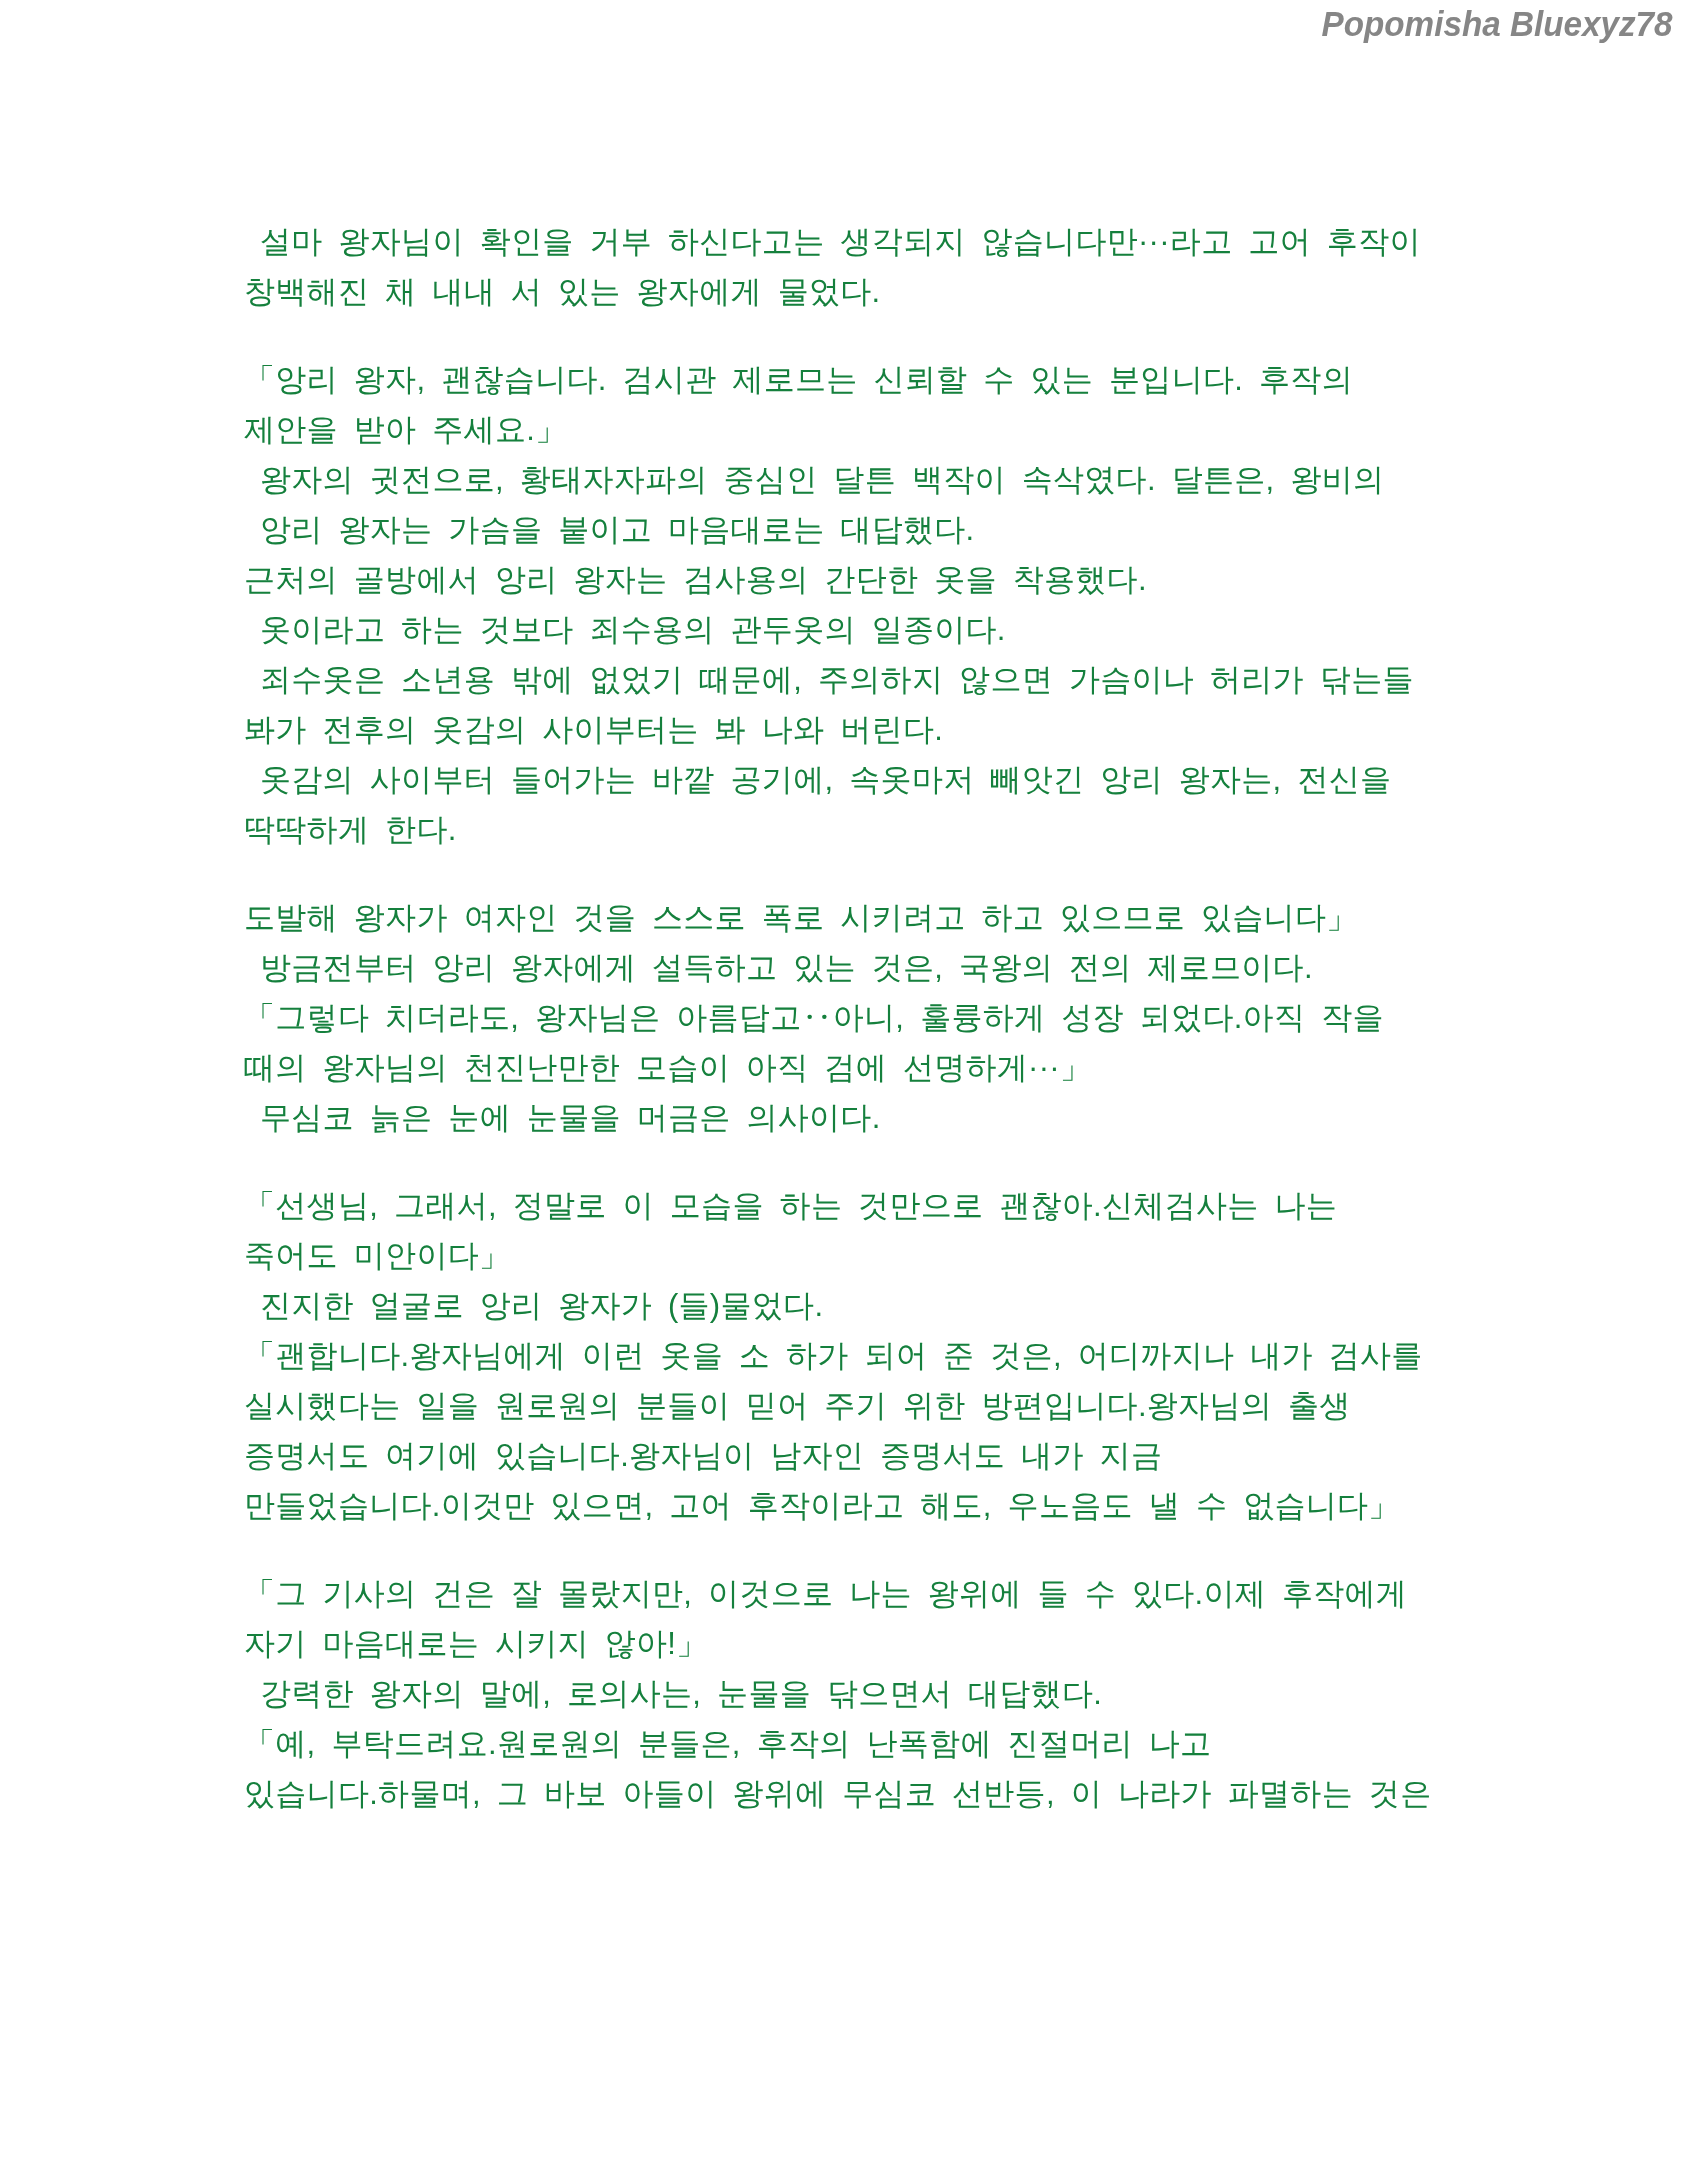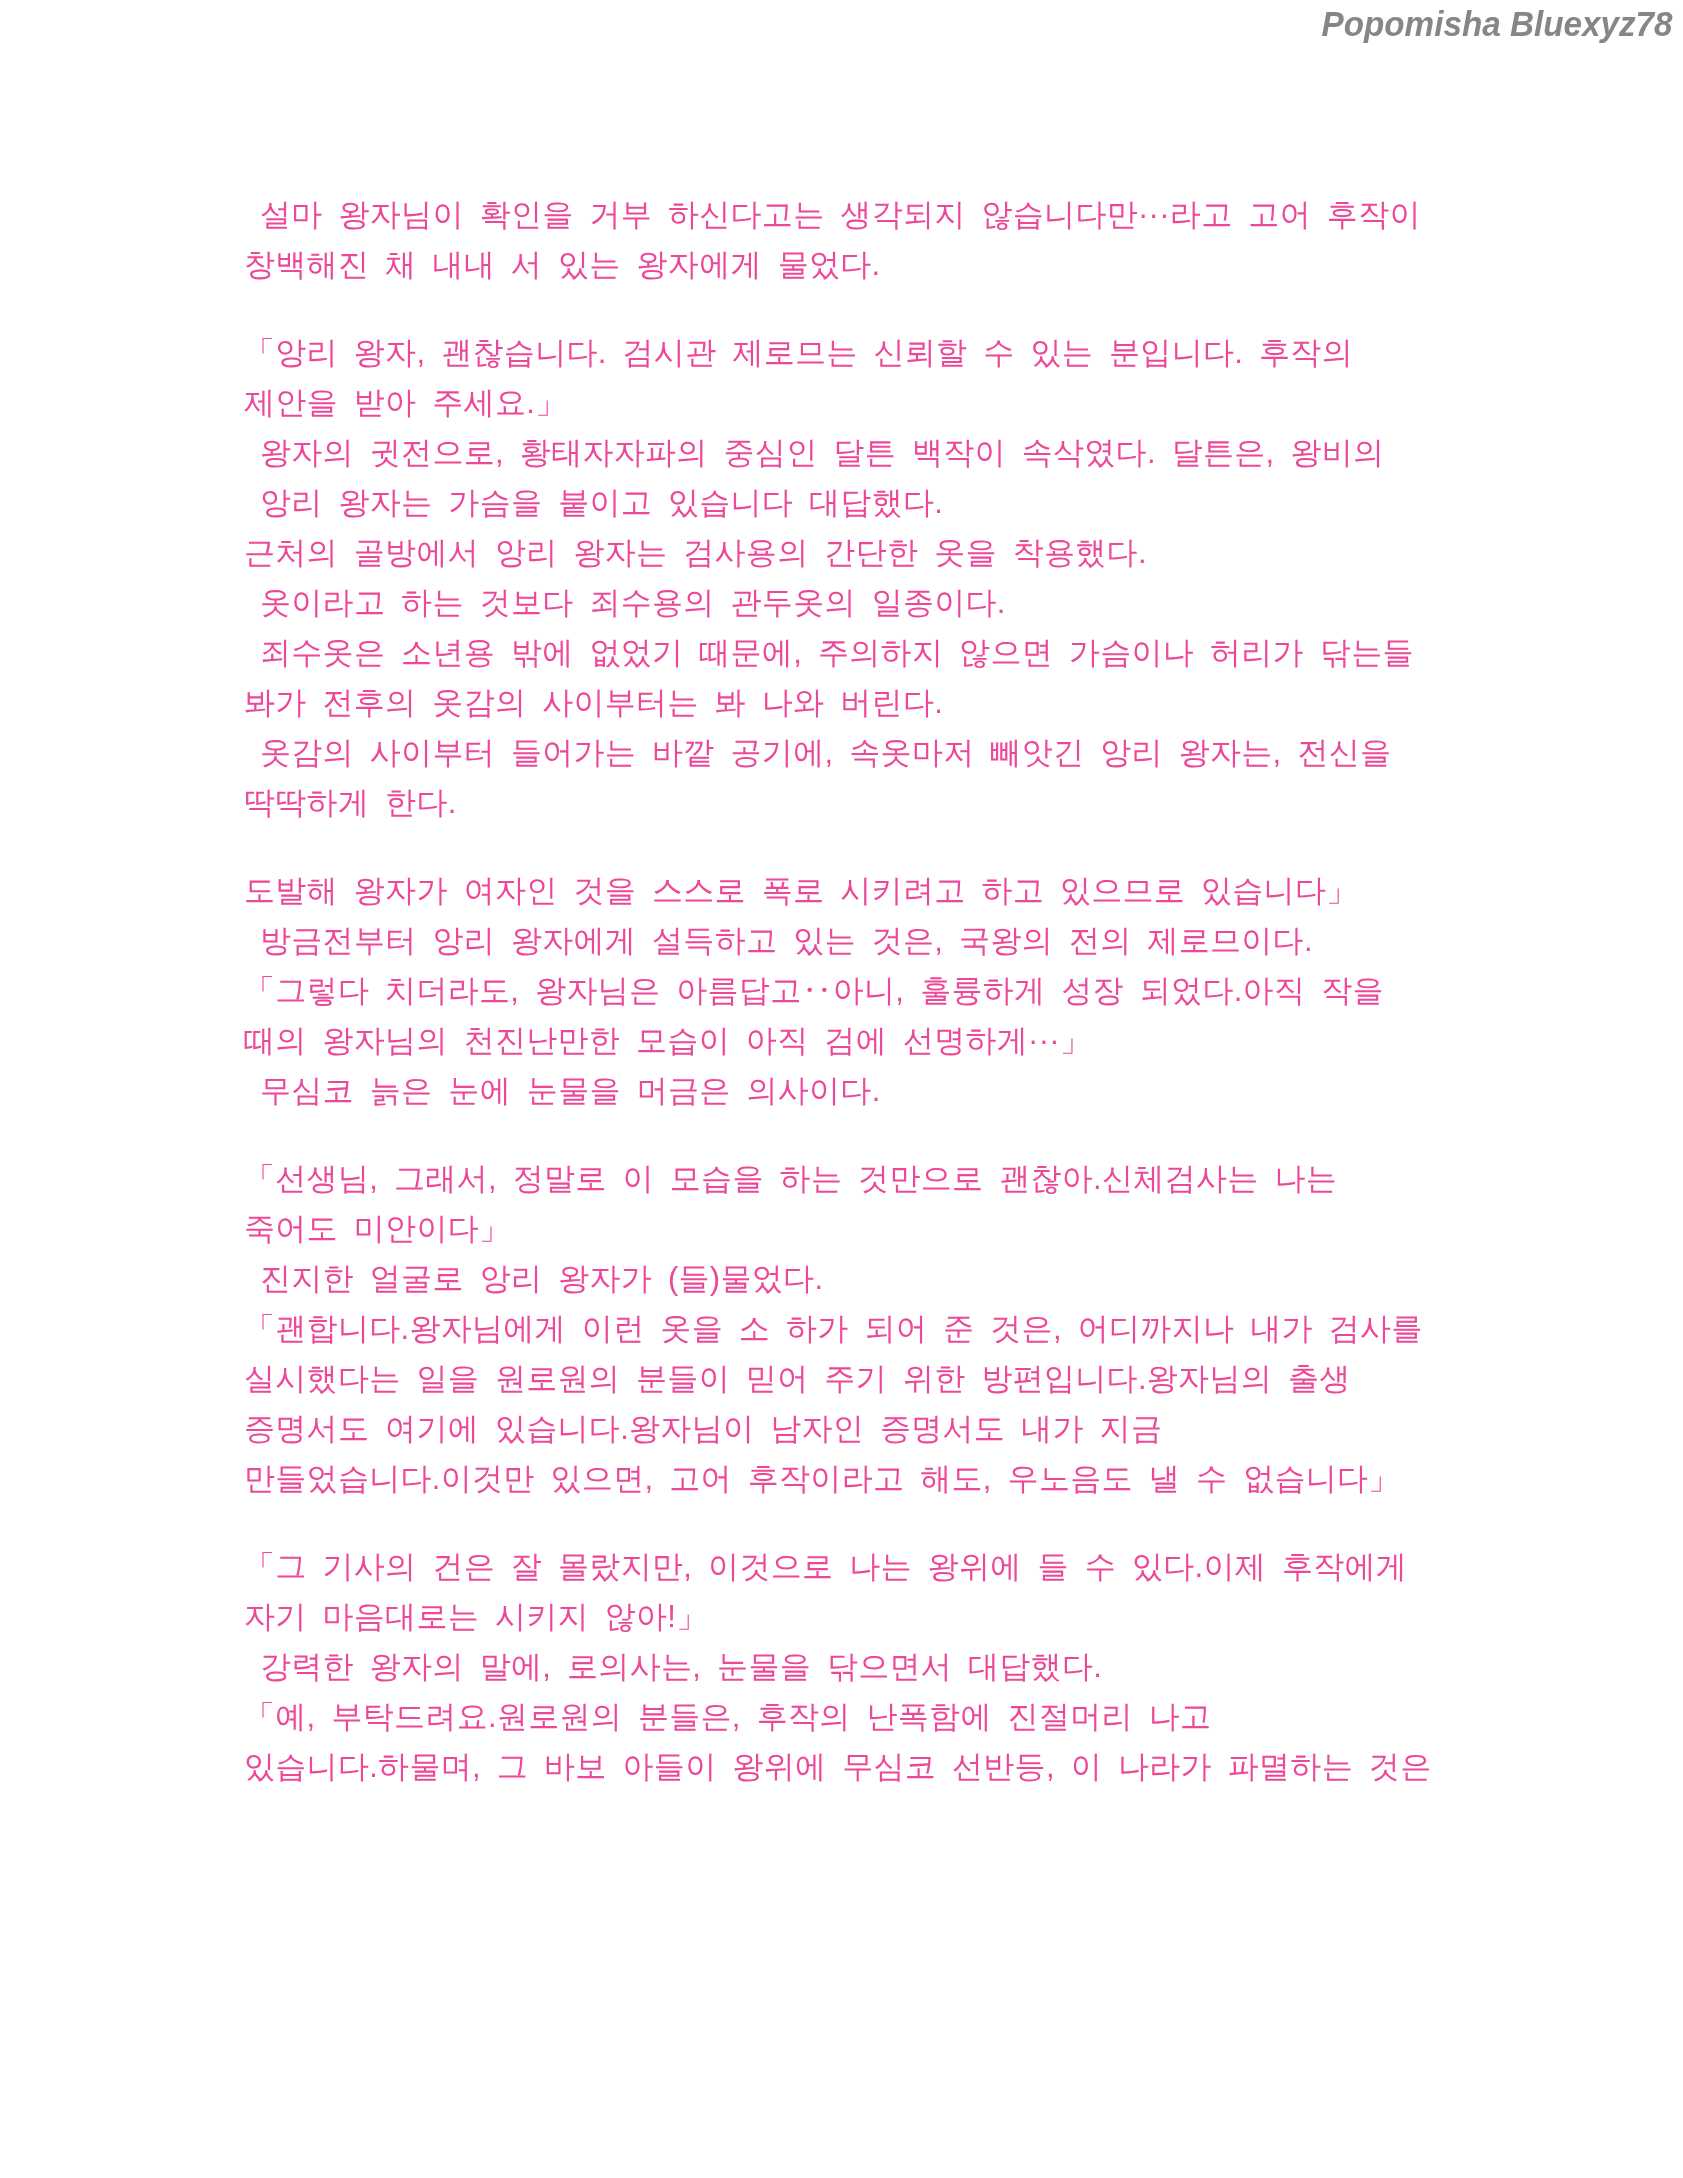--- a/index.html
+++ b/index.html
@@ -25,25 +25,25 @@
     font-weight: 600;
     font-size: 35px;
     color: #868686;
     letter-spacing: 0px;
     transform: scaleX(0.95);
     transform-origin: right top;
   }
   .document-body {
     position: absolute;
     left: 244px;
-    top: 190px;
+    top: 217px;
     width: 1188px;
     font-size: 31px;
     line-height: 50px;
-    color: #ec4899;
+    color: #15803d;
     word-spacing: 7px;
     letter-spacing: 0.3px;
   }
   .line {
     white-space: pre;
     height: 50px;
   }
   .line.blank {
     height: 38px;
   }
@@ -56,21 +56,21 @@
 
 <div class="page">
   <div class="watermark">Popomisha Bluexyz78</div>
   <div class="document-body">
       <div class="line indent">설마 왕자님이 확인을 거부 하신다고는 생각되지 않습니다만···라고 고어 후작이</div>
       <div class="line flush">창백해진 채 내내 서 있는 왕자에게 물었다.</div>
       <div class="line blank"></div>
       <div class="line flush">「앙리 왕자, 괜찮습니다. 검시관 제로므는 신뢰할 수 있는 분입니다. 후작의</div>
       <div class="line flush">제안을 받아 주세요.」</div>
       <div class="line indent">왕자의 귓전으로, 황태자자파의 중심인 달튼 백작이 속삭였다. 달튼은, 왕비의</div>
-      <div class="line indent">앙리 왕자는 가슴을 붙이고 있습니다 대답했다.</div>
+      <div class="line indent">앙리 왕자는 가슴을 붙이고 마음대로는 대답했다.</div>
       <div class="line flush">근처의 골방에서 앙리 왕자는 검사용의 간단한 옷을 착용했다.</div>
       <div class="line indent">옷이라고 하는 것보다 죄수용의 관두옷의 일종이다.</div>
       <div class="line indent">죄수옷은 소년용 밖에 없었기 때문에, 주의하지 않으면 가슴이나 허리가 닦는들</div>
       <div class="line flush">봐가 전후의 옷감의 사이부터는 봐 나와 버린다.</div>
       <div class="line indent">옷감의 사이부터 들어가는 바깥 공기에, 속옷마저 빼앗긴 앙리 왕자는, 전신을</div>
       <div class="line flush">딱딱하게 한다.</div>
       <div class="line blank"></div>
       <div class="line flush">도발해 왕자가 여자인 것을 스스로 폭로 시키려고 하고 있으므로 있습니다」</div>
       <div class="line indent">방금전부터 앙리 왕자에게 설득하고 있는 것은, 국왕의 전의 제로므이다.</div>
       <div class="line flush">「그렇다 치더라도, 왕자님은 아름답고‥아니, 훌륭하게 성장 되었다.아직 작을</div>

